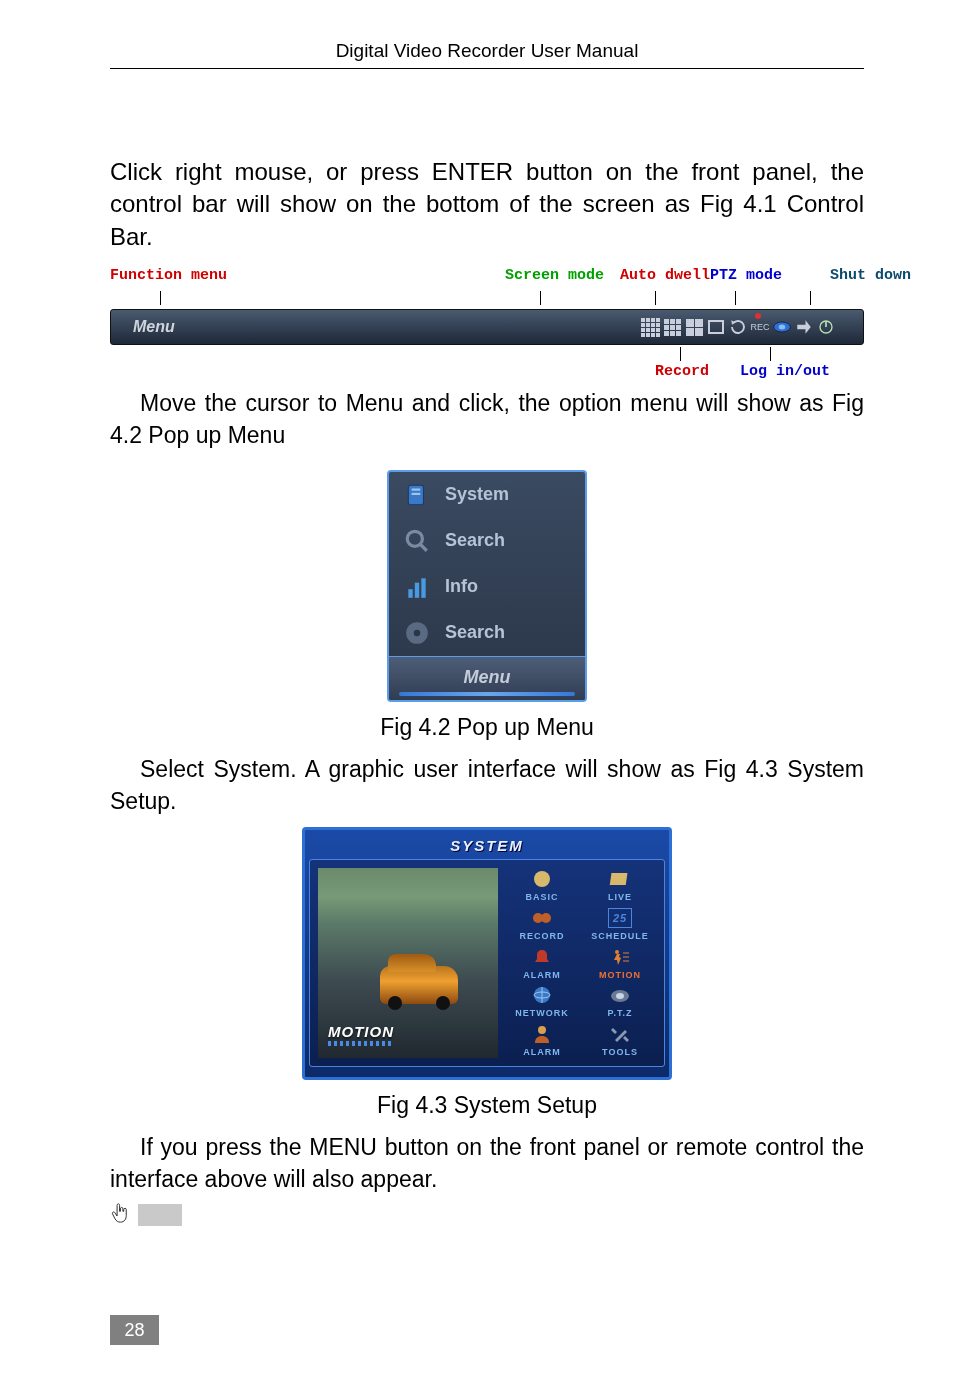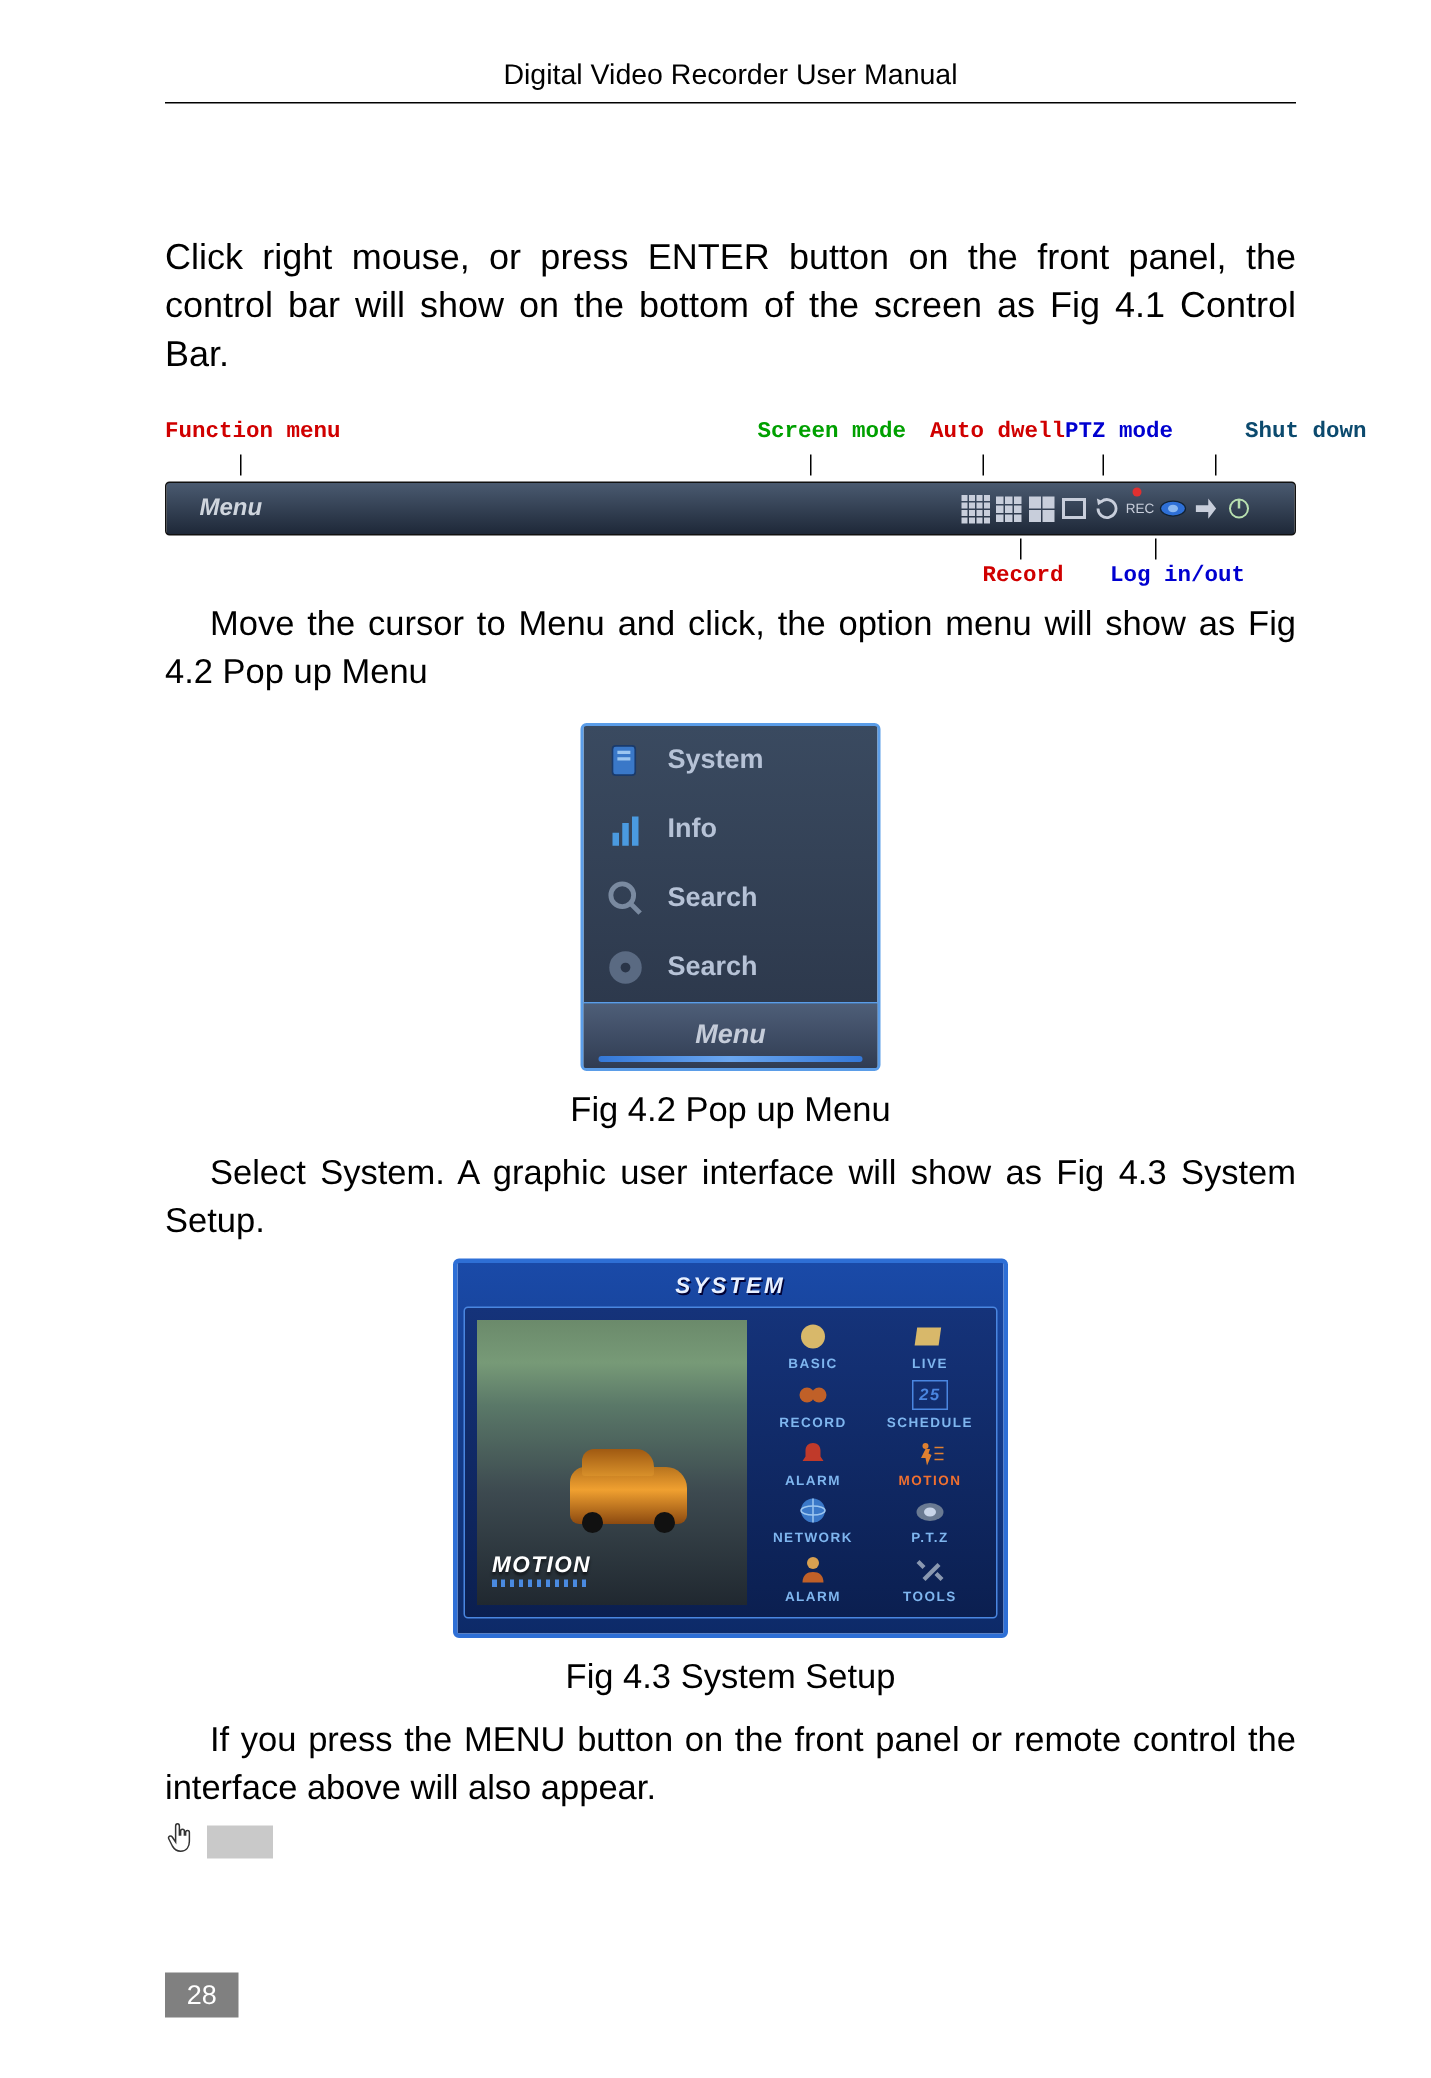--- a/index.html
+++ b/index.html
@@ -31,21 +31,21 @@
     line-height: 1.4;
     text-align: justify;
   }
   .body-normal .indent { display:inline-block; width:30px; }
   .fig-caption {
     text-align: center;
     font-size: 23px;
     margin: 12px 0;
   }
   
-  .ctrl-figure { margin-top: 26px; }
+  .ctrl-figure { margin-top: 14px; }
   .ctrl-labels-row {
     position: relative;
     height: 24px;
     font-family: "Courier New", monospace;
     font-weight: bold;
     font-size: 15px;
   }
   .ctrl-labels-row span { position: absolute; white-space: nowrap; }
   .lbl-func { color: #d00000; left: 0; }
   .lbl-screen { color: #00a000; left: 395px; }
@@ -318,35 +318,35 @@
             <rect x="4" y="3" width="14" height="18" rx="2" fill="#3a78c8" stroke="#1a3a6a"></rect>
             <rect x="7" y="6" width="8" height="2" fill="#9cc6f0"></rect>
             <rect x="7" y="10" width="8" height="2" fill="#9cc6f0"></rect>
           </svg>
       </span>
       <span>System</span>
     </div>
     <div class="popup-item">
       <span class="picon">
         <svg viewBox="0 0 24 24" width="26" height="26">
+            <circle cx="10" cy="10" r="7" fill="none" stroke="#7a8aa0" stroke-width="3"></circle>
+            <line x1="15" y1="15" x2="21" y2="21" stroke="#7a8aa0" stroke-width="3"></line>
+          </svg>
+      </span>
+      <span>Search</span>
+    </div>
+    <div class="popup-item">
+      <span class="picon">
+        <svg viewBox="0 0 24 24" width="26" height="26">
             <rect x="4" y="14" width="4" height="8" fill="#4a9ae0"></rect>
             <rect x="10" y="8" width="4" height="14" fill="#4a9ae0"></rect>
             <rect x="16" y="4" width="4" height="18" fill="#4a9ae0"></rect>
           </svg>
       </span>
       <span>Info</span>
-    </div>
-    <div class="popup-item">
-      <span class="picon">
-        <svg viewBox="0 0 24 24" width="26" height="26">
-            <circle cx="10" cy="10" r="7" fill="none" stroke="#7a8aa0" stroke-width="3"></circle>
-            <line x1="15" y1="15" x2="21" y2="21" stroke="#7a8aa0" stroke-width="3"></line>
-          </svg>
-      </span>
-      <span>Search</span>
     </div>
     <div class="popup-item">
       <span class="picon">
         <svg viewBox="0 0 24 24" width="26" height="26">
             <circle cx="12" cy="12" r="10" fill="#5a6a82"></circle>
             <circle cx="12" cy="12" r="3" fill="#2a3548"></circle>
           </svg>
       </span>
       <span>Search</span>
     </div>

